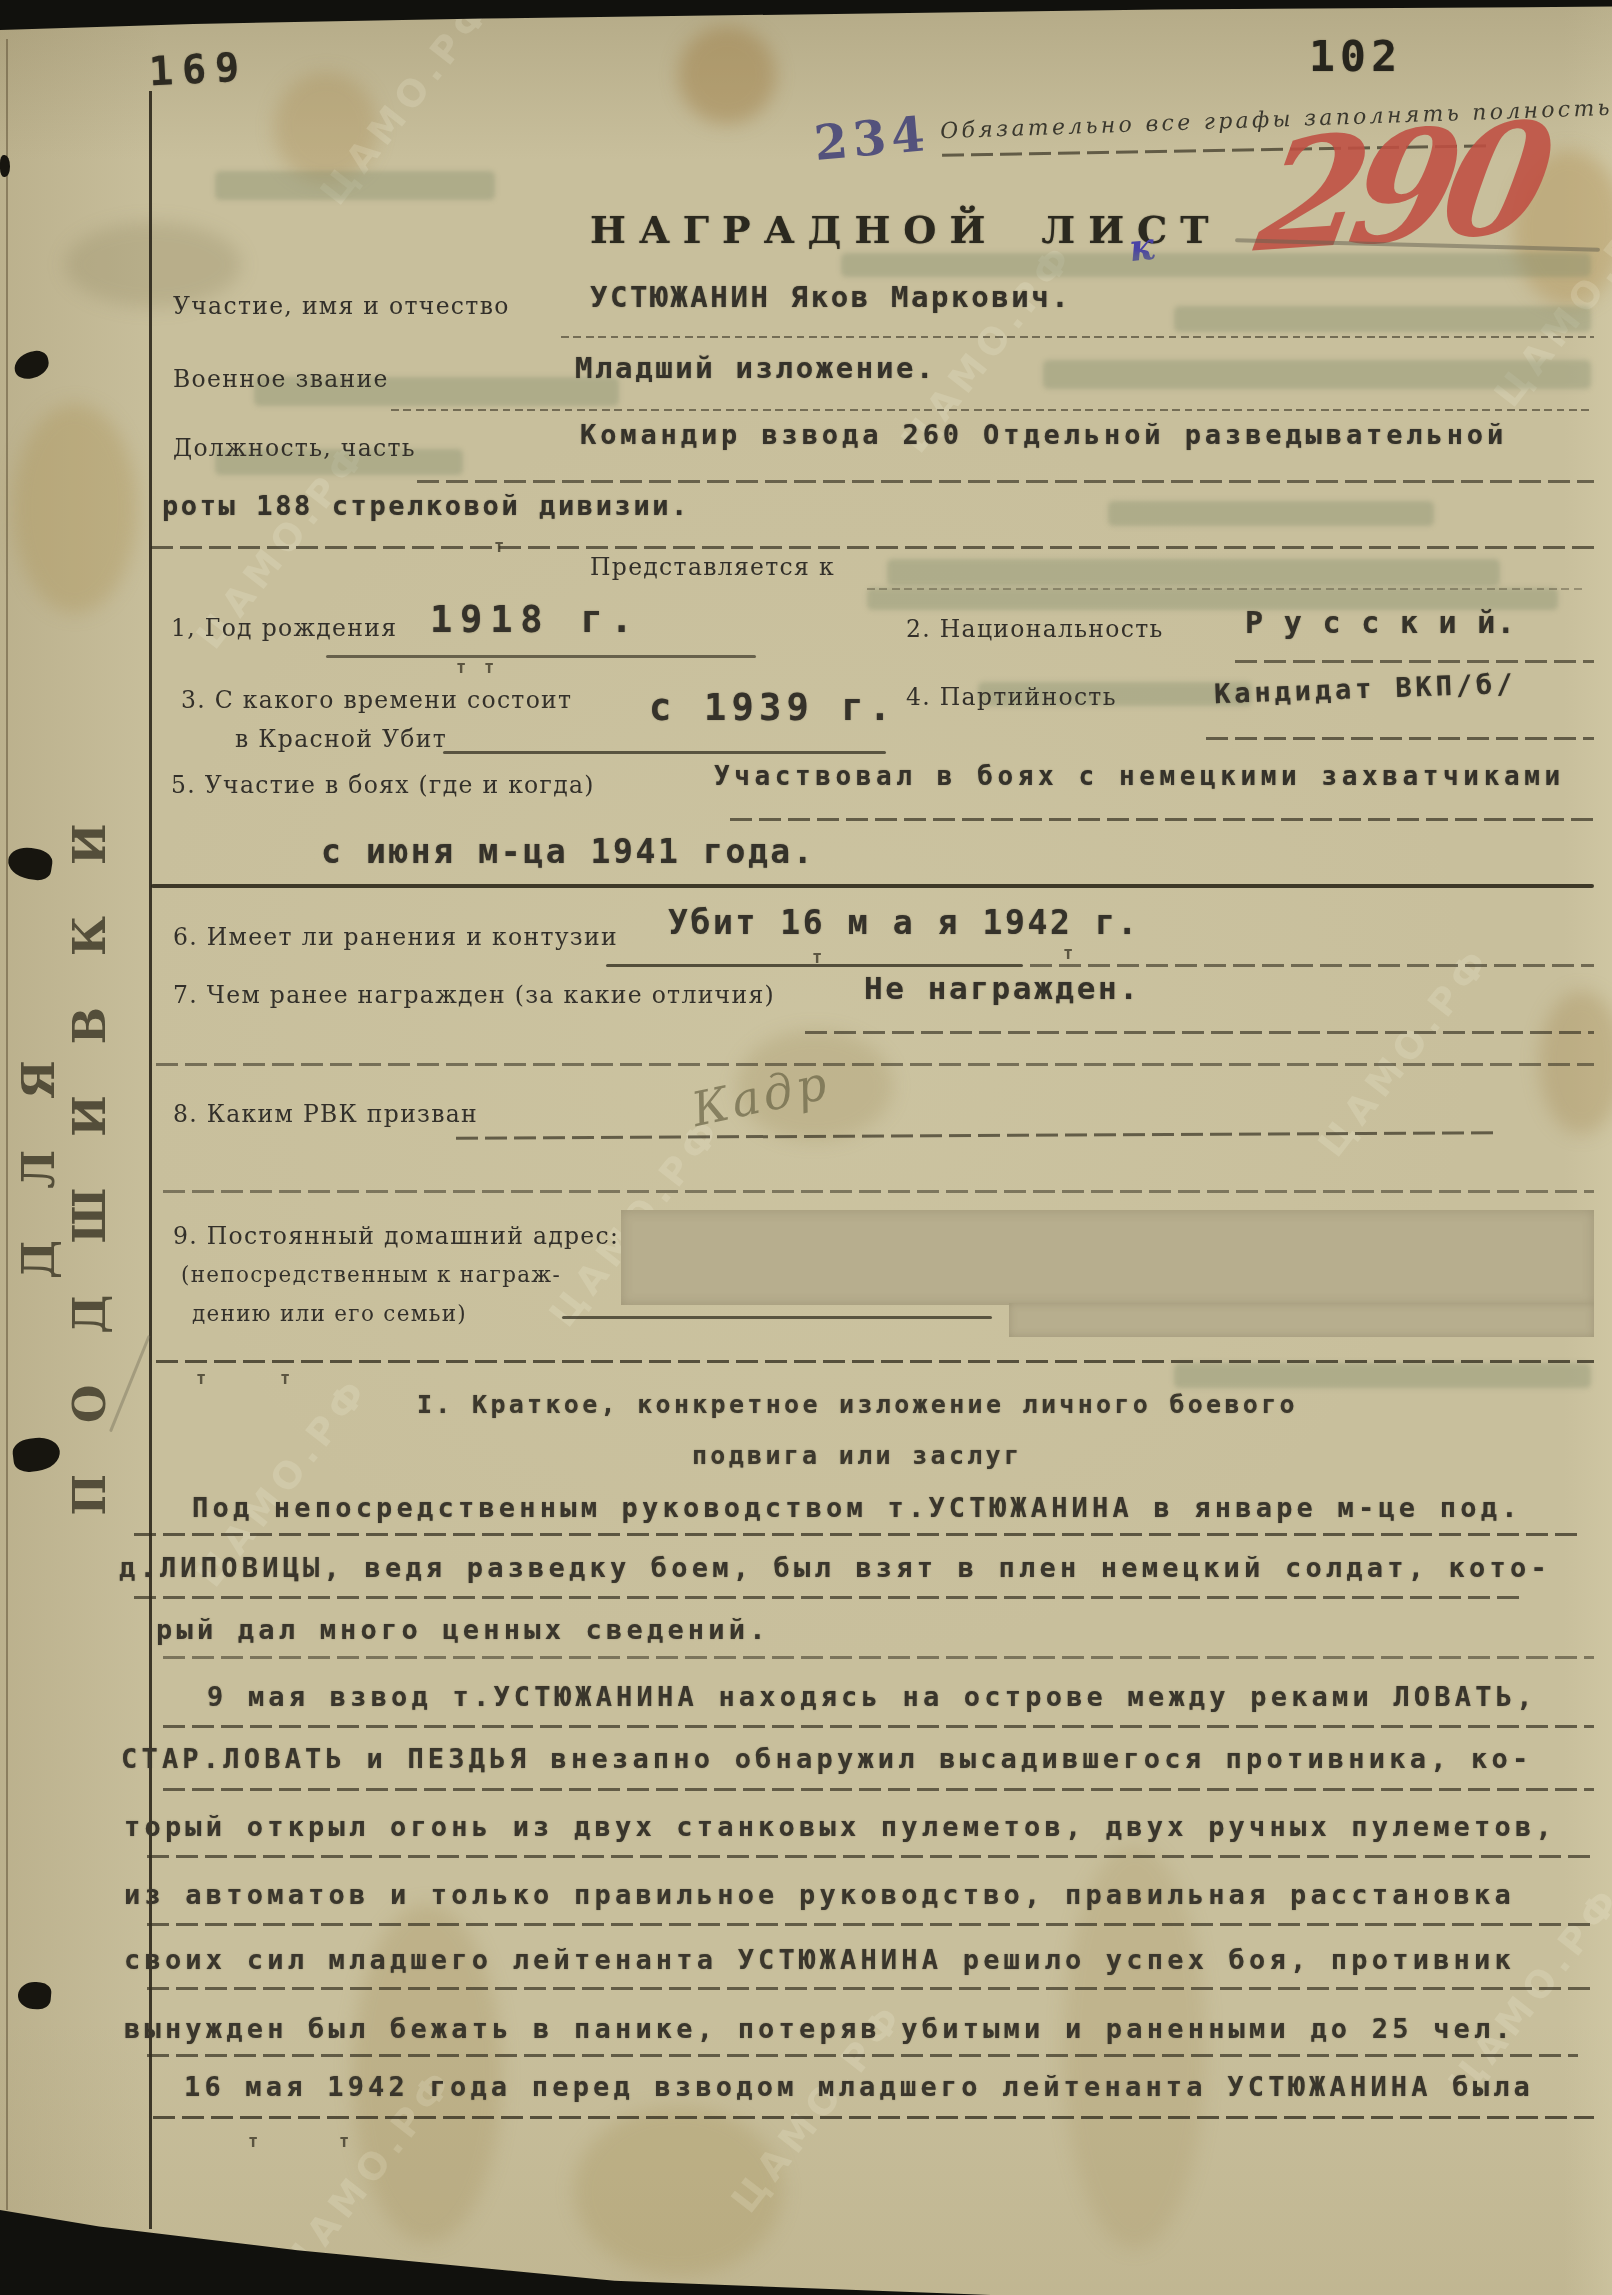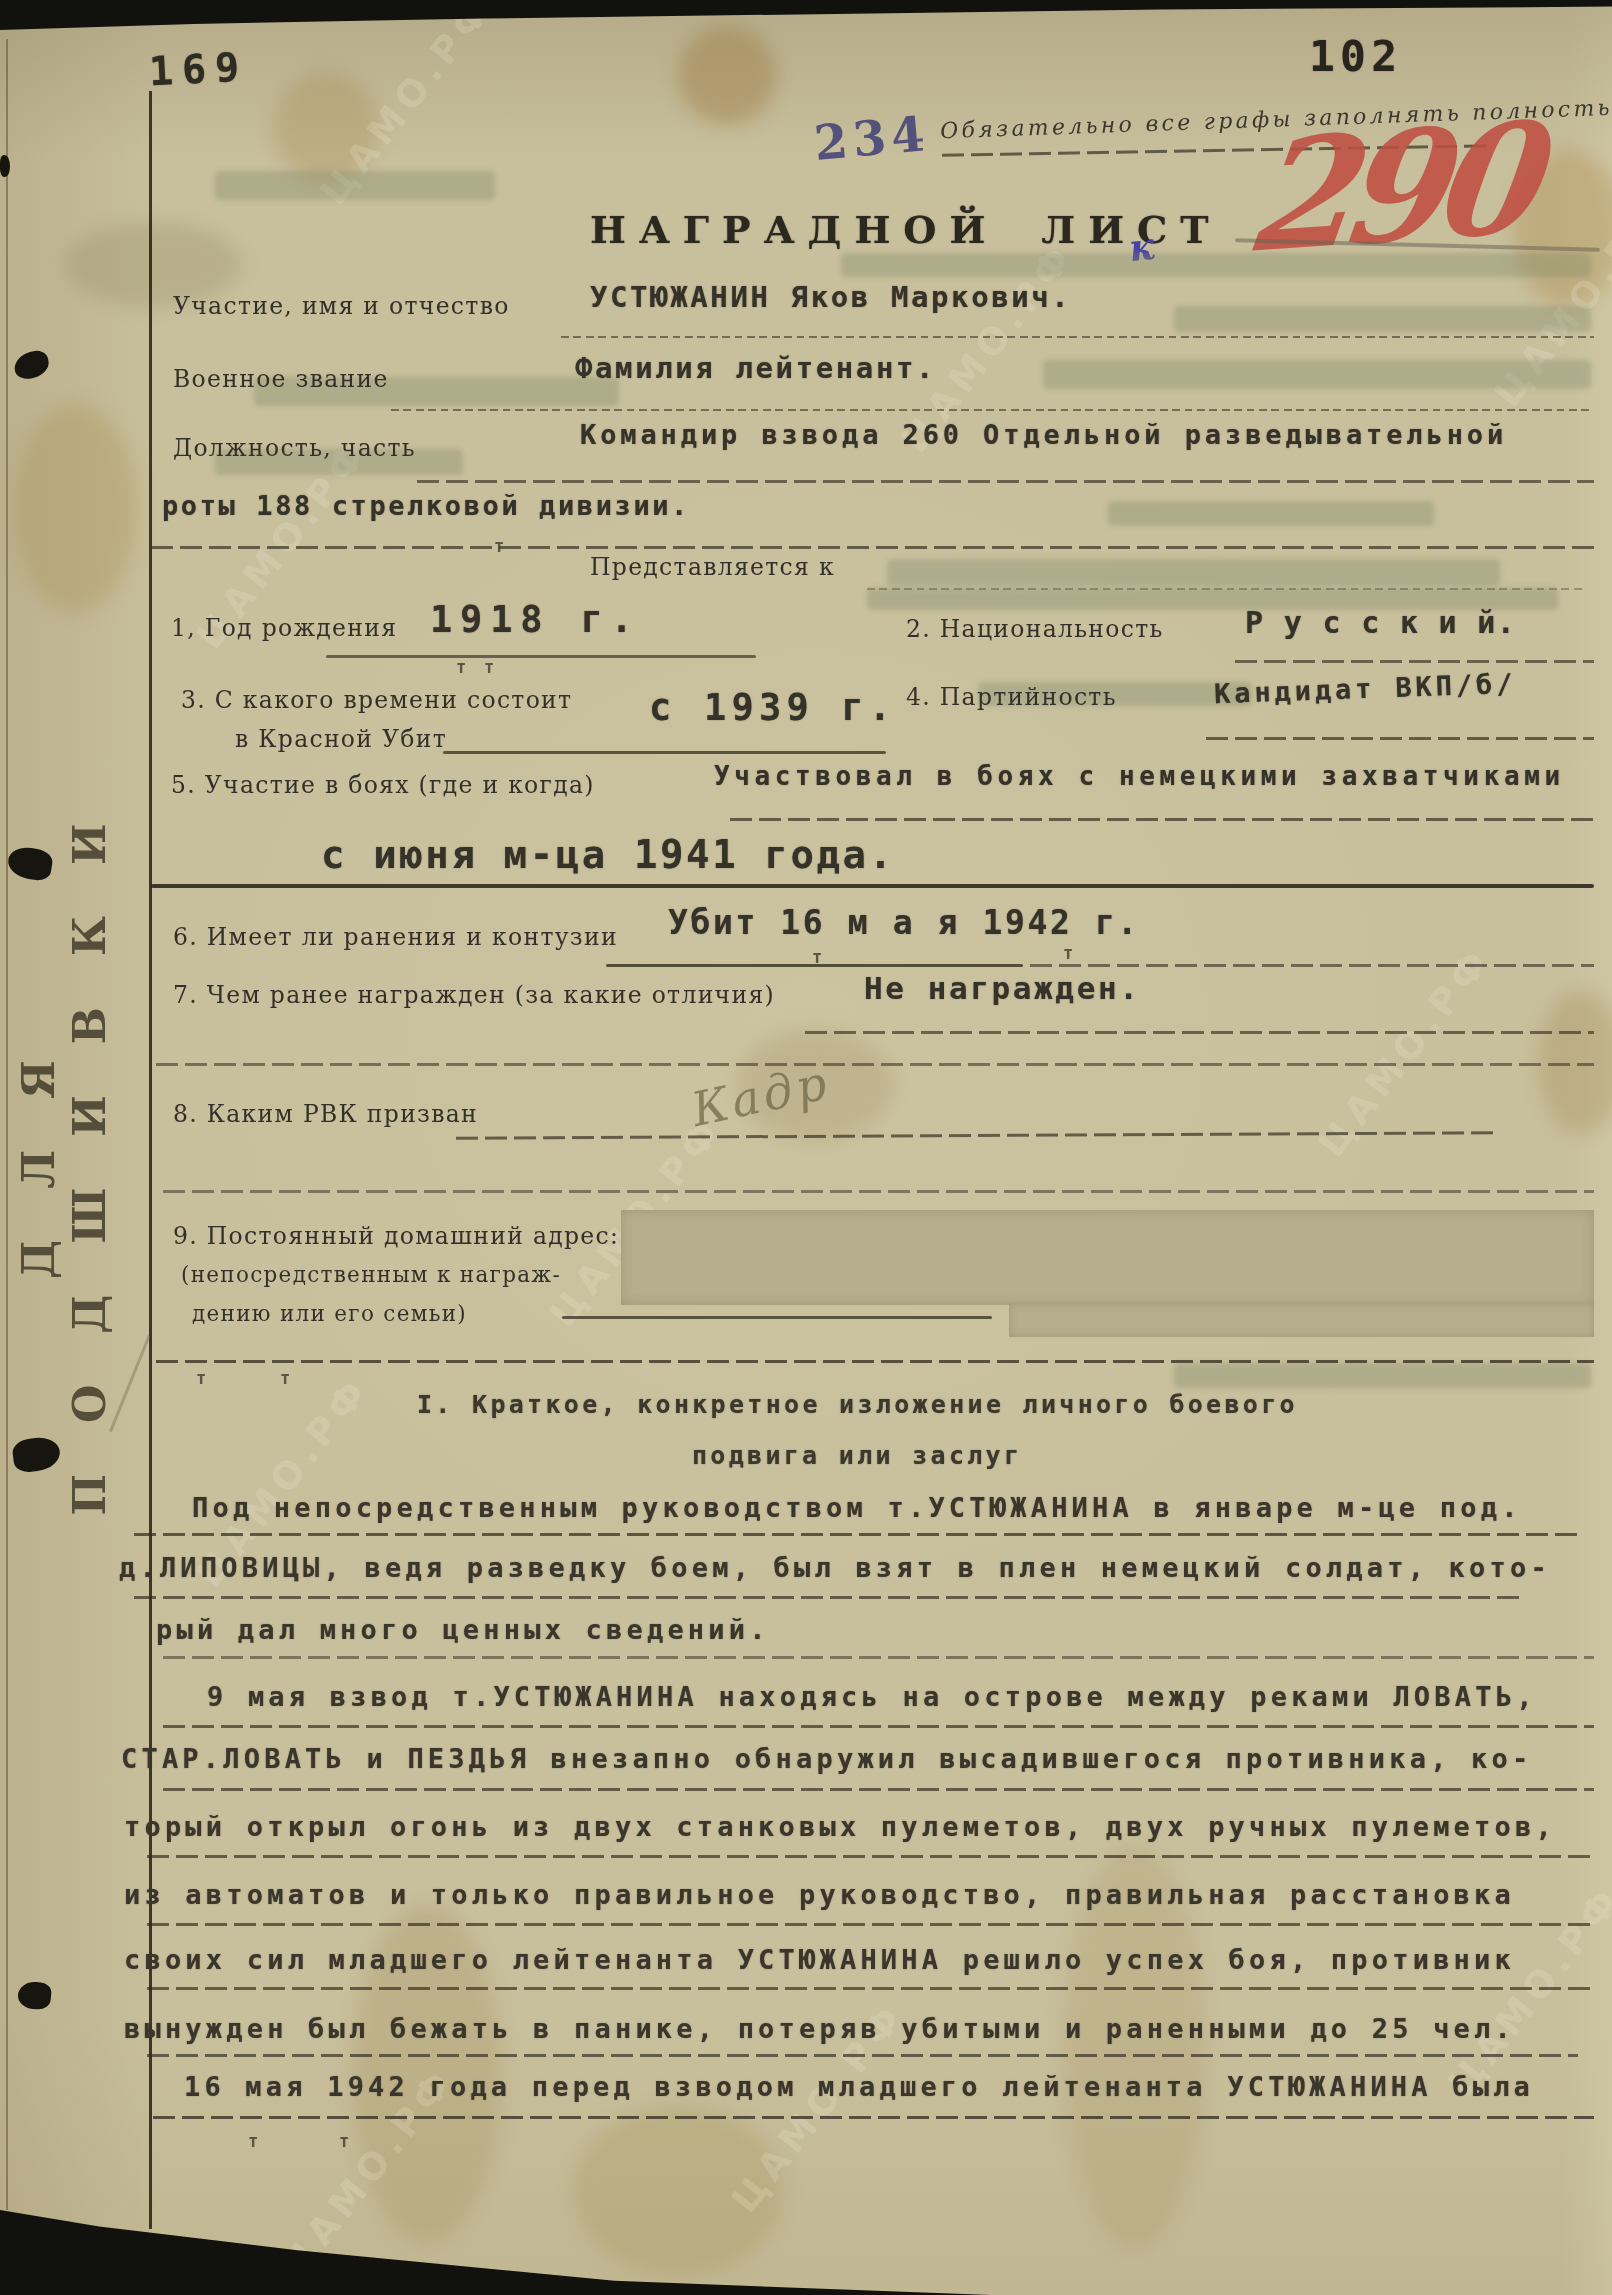--- a/index.html
+++ b/index.html
@@ -102,21 +102,21 @@
 <div class="abs smudge" style="left:887px;top:559px;width:613px;height:27px;"></div>
 <div class="abs smudge" style="left:867px;top:588px;width:691px;height:22px;"></div>
 <div class="abs smudge" style="left:978px;top:682px;width:274px;height:23.5px;"></div>
 <div class="abs smudge" style="left:1174px;top:1363px;width:417px;height:25px;"></div>
 
 <div class="abs lbl" style="left:173px;top:292px;">Участие, имя и отчество</div>
 <div class="abs typed" style="left:590px;top:280px;font-size:29px;letter-spacing:2.6px;">УСТЮЖАНИН Яков Маркович.</div>
 <div class="abs u-dot" style="left:561px;top:336px;width:1033px;"></div>
 
 <div class="abs lbl" style="left:173px;top:365px;">Военное звание</div>
-<div class="abs typed" style="left:575px;top:351px;font-size:29px;letter-spacing:2.6px;">Фамилия лейтенант.</div>
+<div class="abs typed" style="left:575px;top:351px;font-size:29px;letter-spacing:2.6px;">Младший изложение.</div>
 <div class="abs u-dot" style="left:391px;top:409px;width:1203px;"></div>
 
 <div class="abs lbl" style="left:173px;top:434px;">Должность, часть</div>
 <div class="abs typed" style="left:580px;top:419px;font-size:27px;letter-spacing:3.9px;">Командир взвода 260 Отдельной разведывательной</div>
 <div class="abs u-dash" style="left:417px;top:480px;width:1177px;opacity:.75;"></div>
 <div class="abs typed" style="left:162px;top:490px;font-size:27px;letter-spacing:2.6px;">роты 188 стрелковой дивизии.</div>
 <div class="abs u-dash" style="left:151px;top:546px;width:1443px;opacity:.8;"></div>
 <div class="abs mark" style="left:494px;top:536px;">т</div>
 
 <div class="abs lbl" style="left:590px;top:553px;">Представляется к</div>
@@ -135,21 +135,21 @@
 <div class="abs u-solid" style="left:443px;top:751px;width:443px;opacity:.8;"></div>
 <div class="abs lbl" style="left:906px;top:683px;">4. Партийность</div>
 <div class="abs typed" style="left:1214px;top:673px;font-size:27px;letter-spacing:3.9px;transform:rotate(-2deg);">Кандидат ВКП/б/</div>
 <div class="abs u-dash" style="left:1206px;top:737px;width:388px;opacity:.8;"></div>
 <div class="abs mark" style="left:456px;top:657px;">т</div>
 <div class="abs mark" style="left:484px;top:657px;">т</div>
 
 <div class="abs lbl" style="left:171px;top:771px;">5. Участие в боях (где и когда)</div>
 <div class="abs typed" style="left:714px;top:761px;font-size:26px;letter-spacing:4.6px;">Участвовал в боях с немецкими захватчиками</div>
 <div class="abs u-dash" style="left:730px;top:818px;width:864px;opacity:.8;"></div>
-<div class="abs typed" style="left:321px;top:832px;font-size:39px;letter-spacing:2.6px;text-align:right;">с июня м-ца 1941 года.</div>
+<div class="abs typed" style="left:321px;top:832px;font-size:33px;letter-spacing:2.6px;text-align:right;">с июня м-ца 1941 года.</div>
 <div class="abs u-solid" style="left:151px;top:884px;width:1443px;height:3.9px;"></div>
 
 <div class="abs lbl" style="left:173px;top:923px;text-align:right;">6. Имеет ли ранения и контузии</div>
 <div class="abs typed" style="left:668px;top:903px;font-size:33px;letter-spacing:2.6px;">Убит 16 м а я 1942 г.</div>
 <div class="abs u-solid" style="left:606px;top:964px;width:417px;opacity:.85;"></div>
 <div class="abs u-dash" style="left:1030px;top:964px;width:564px;opacity:.7;"></div>
 
 <div class="abs lbl" style="left:173px;top:981px;">7. Чем ранее награжден (за какие отличия)</div>
 <div class="abs typed" style="left:864px;top:970px;font-size:31px;letter-spacing:2.6px;">Не награжден.</div>
 <div class="abs u-dash" style="left:805px;top:1031px;width:789px;opacity:.75;"></div>

